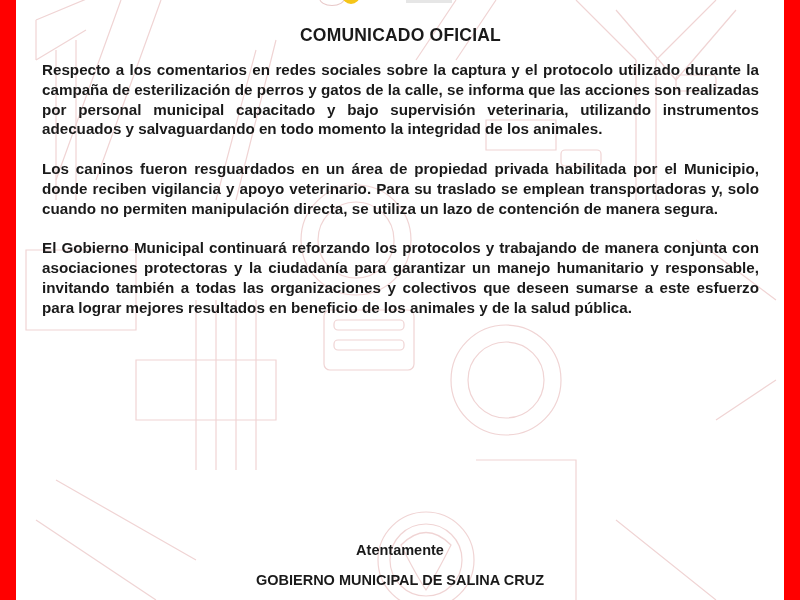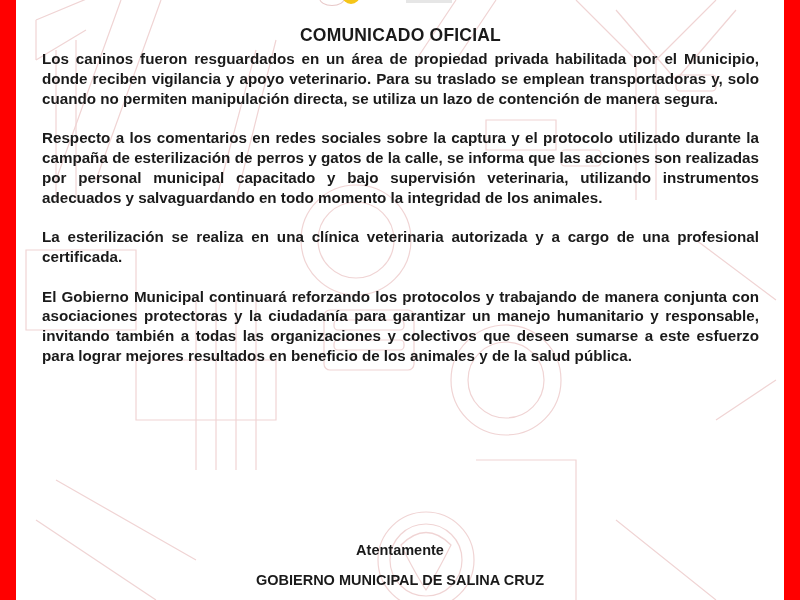--- a/index.html
+++ b/index.html
@@ -86,20 +86,19 @@
       <path d="M385 545 Q410 520 435 545 Q420 575 410 590 Q400 575 385 545 Z"></path>
     </g>
   </svg>
   <div class="logo-ring"></div>
   <div class="logo-fragment"></div>
   <div class="logo-gray"></div>
 </div>
 
 <div class="content">
   <div class="title">COMUNICADO OFICIAL</div>
+  <p class="para first">Respecto a los comentarios en redes sociales sobre la captura y el protocolo utilizado durante la campaña de esterilización de perros y gatos de la calle, se informa que las acciones son realizadas por personal municipal capacitado y bajo supervisión veterinaria, utilizando instrumentos adecuados y salvaguardando en todo momento la integridad de los animales.</p>
   <p class="para">Los caninos fueron resguardados en un área de propiedad privada habilitada por el Municipio, donde reciben vigilancia y apoyo veterinario. Para su traslado se emplean transportadoras y, solo cuando no permiten manipulación directa, se utiliza un lazo de contención de manera segura.</p>
-  <p class="para first">Respecto a los comentarios en redes sociales sobre la captura y el protocolo utilizado durante la campaña de esterilización de perros y gatos de la calle, se informa que las acciones son realizadas por personal municipal capacitado y bajo supervisión veterinaria, utilizando instrumentos adecuados y salvaguardando en todo momento la integridad de los animales.</p>
-  <p class="para">La esterilización se realiza en una clínica veterinaria autorizada y a cargo de una profesional certificada.</p>
   <p class="para">El Gobierno Municipal continuará reforzando los protocolos y trabajando de manera conjunta con asociaciones protectoras y la ciudadanía para garantizar un manejo humanitario y responsable, invitando también a todas las organizaciones y colectivos que deseen sumarse a este esfuerzo para lograr mejores resultados en beneficio de los animales y de la salud pública.</p>
 </div>
 
 <div class="sign l1">Atentamente</div>
 <div class="sign l2">GOBIERNO MUNICIPAL DE SALINA CRUZ</div>
 
 </body></html>

